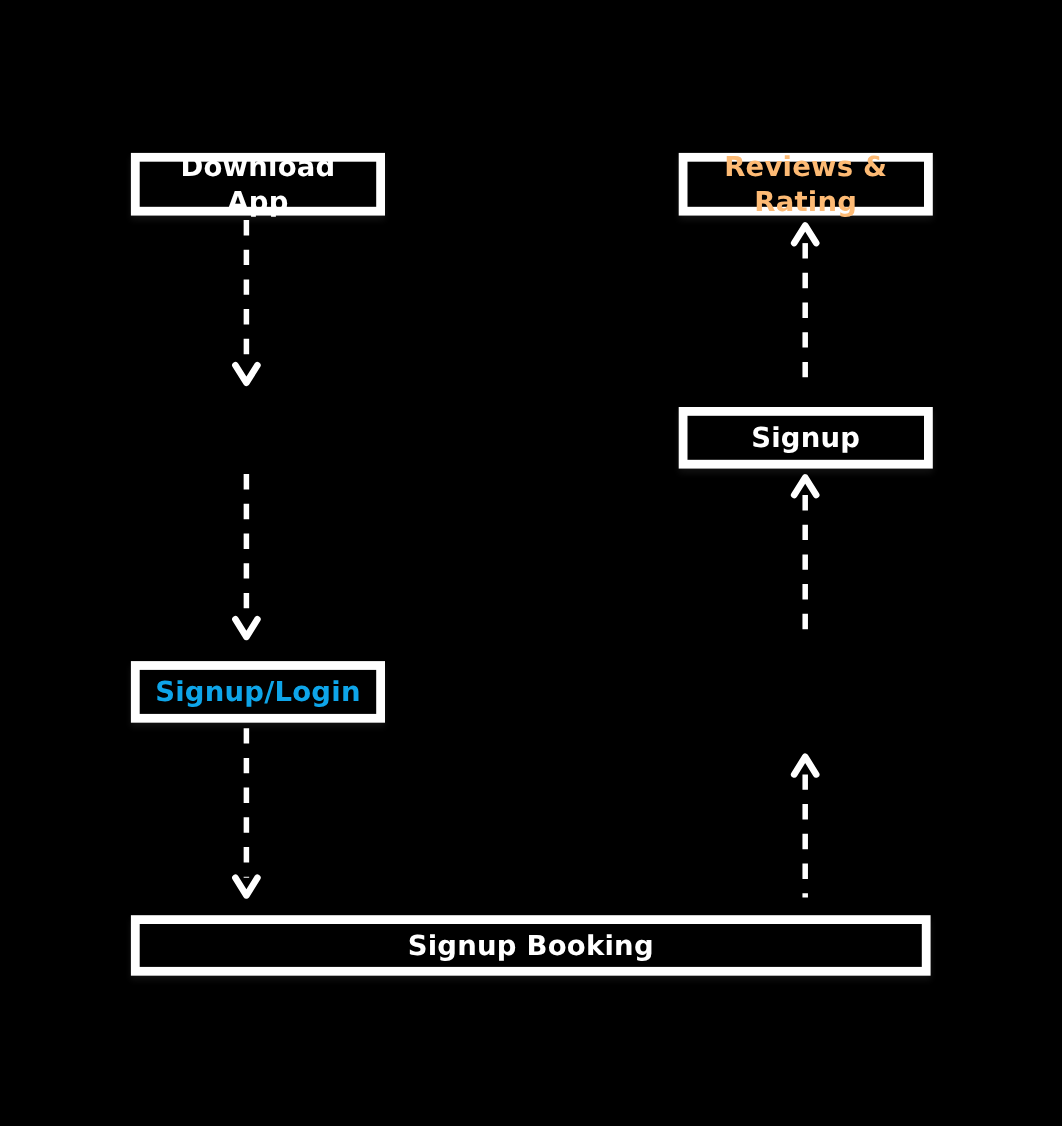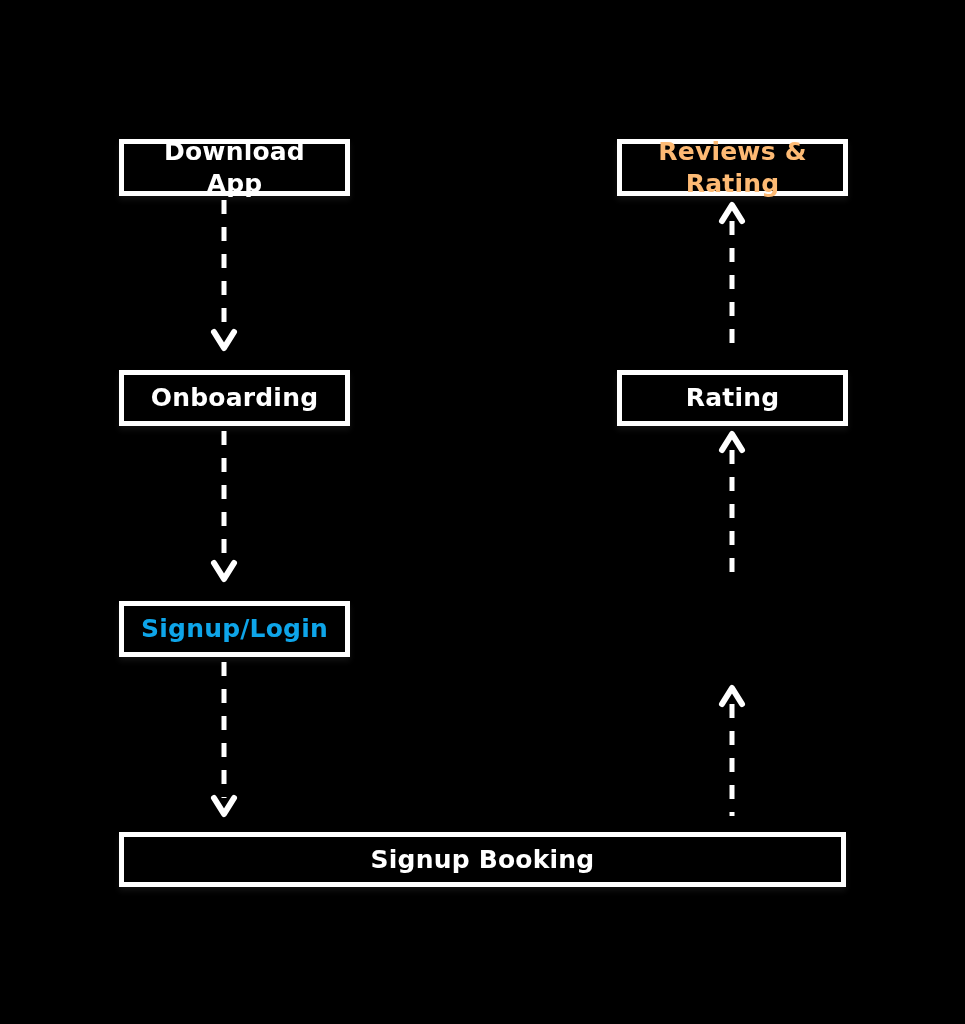--- a/index.html
+++ b/index.html
@@ -15,21 +15,21 @@
   }
   #canvas {
     position: relative;
     width: 965px;
     height: 1024px;
     background: #000000;
   }
   .node {
     position: absolute;
     box-sizing: border-box;
-    border: 5px solid #d946ef;
+    border: 8px solid #d946ef;
     background: #000000;
     color: #ffffff;
     display: flex;
     align-items: center;
     justify-content: center;
     text-align: center;
     font-weight: 700;
     font-size: 25px;
     letter-spacing: 0.2px;
     line-height: 1.25;
@@ -84,28 +84,25 @@
     </div>
     <div class="edge" style="left: 716px; top: 203px; width: 32px; height: 151px;">
       <svg width="32" height="151" viewBox="0 0 32 151">
         <line x1="16" y1="18" x2="16" y2="151" stroke="#ffffff" stroke-width="5" stroke-dasharray="14 13" stroke-linecap="butt"></line>
         <path d="M 6,18 L 16,2 L 26,18" fill="none" stroke="#ffffff" stroke-width="6" stroke-linecap="round" stroke-linejoin="round"></path>
       </svg>
     </div>
     <div class="node" style="left: 119px; top: 139px; width: 231px; height: 57px; border-color: rgb(255, 255, 255); color: rgb(255, 255, 255);">
       <span class="label">Download App</span>
     </div>
-    <div class="node" style="left: 119px; top: 370px; width: 231px; height: 56px; border-color: rgb(255, 255, 255); color: rgb(255, 255, 255);">
-      <span class="label">Onboarding</span>
-    </div>
     <div class="node" style="left: 119px; top: 601px; width: 231px; height: 56px; border-color: rgb(255, 255, 255); color: #0ea5e9;">
       <span class="label">Signup/Login</span>
     </div>
     <div class="node" style="left: 119px; top: 832px; width: 727px; height: 55px; border-color: rgb(255, 255, 255); color: rgb(255, 255, 255);">
       <span class="label">Signup Booking</span>
     </div>
     <div class="node" style="left: 617px; top: 370px; width: 231px; height: 56px; border-color: rgb(255, 255, 255); color: rgb(255, 255, 255);">
-      <span class="label">Rating</span>
+      <span class="label">Signup</span>
     </div>
     <div class="node" style="left: 617px; top: 139px; width: 231px; height: 57px; border-color: rgb(255, 255, 255); color: #fdba74;">
       <span class="label">Reviews &amp; Rating</span>
     </div>
   </div>
 
 </body></html>

